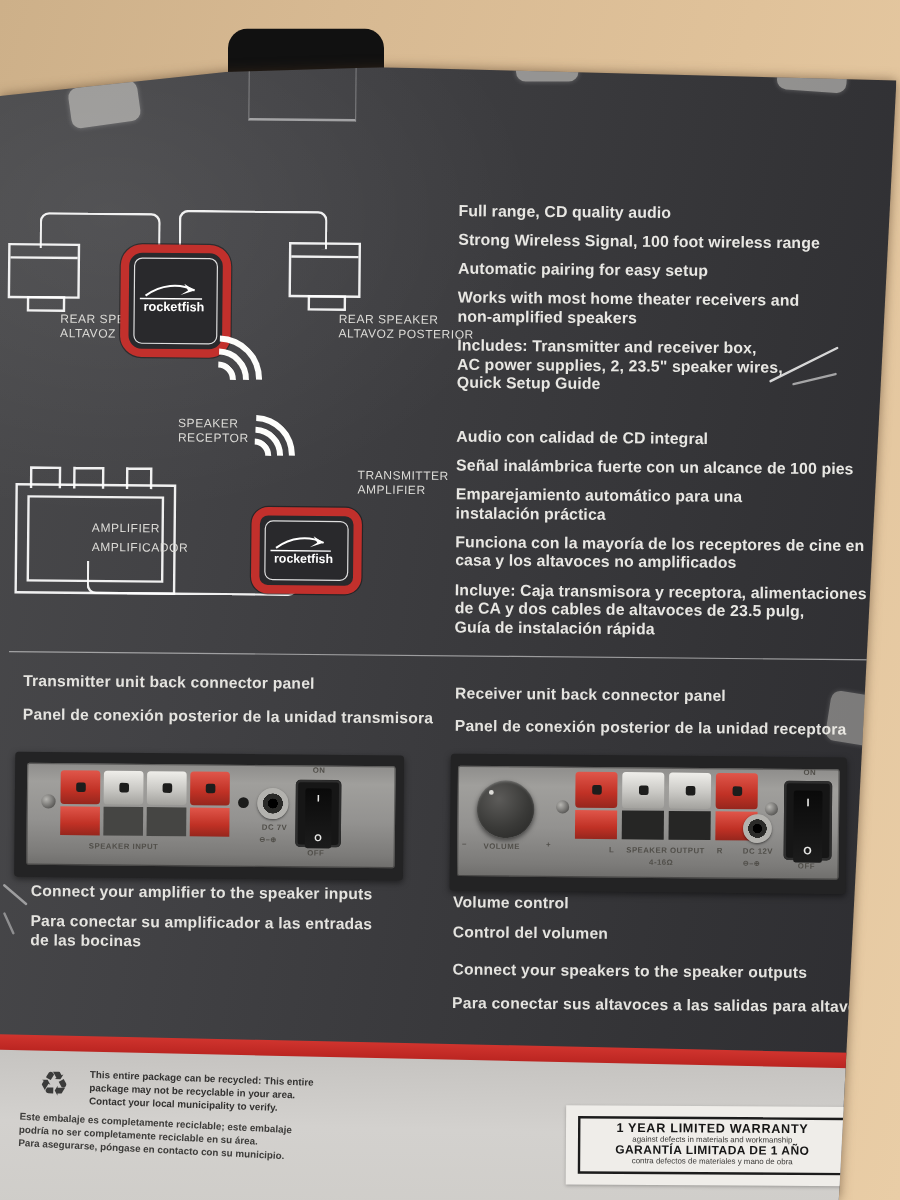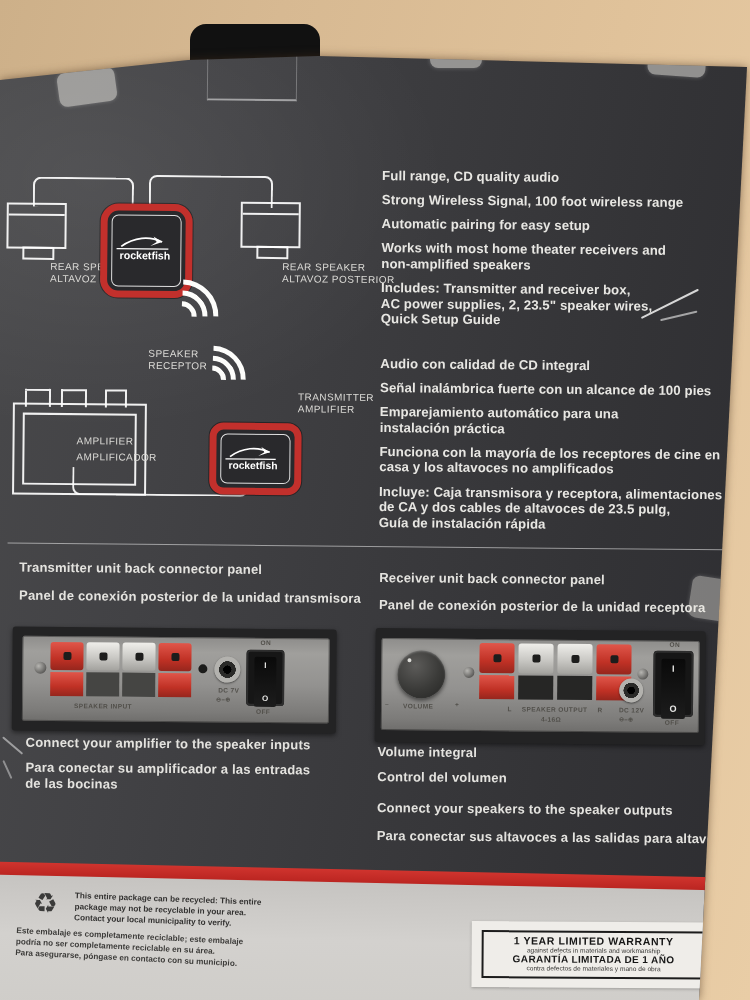--- a/index.html
+++ b/index.html
@@ -231,21 +231,21 @@
       <div class="abs rocker" style="left:272px;top:10px;width:40px;height:66px;">
         <div class="rockin" style="left:8px;top:8px;width:24px;height:50px;padding:5px 0;">
           <span style="font-size:9px;">I</span>
           <span style="font-size:9px;">O</span>
         </div>
       </div>
       <div class="abs engr" style="left:284px;top:78px;">OFF</div>
     </div>
   </div>
 
-  <div class="abs h13" style="left:380px;top:744px;">Volume integral</div>
+  <div class="abs h13" style="left:380px;top:744px;">Volume control</div>
   <div class="abs h13" style="left:380px;top:769px;">Control del volumen</div>
   <div class="abs h13" style="left:380px;top:800px;">Connect your speakers to the speaker outputs</div>
   <div class="abs h13" style="left:380px;top:828px;">Para conectar sus altavoces a las salidas para altavoces</div>
 
   <div class="abs" style="left:-10px;top:870px;width:780px;height:14px;background:linear-gradient(180deg,#d0342e,#b92420);transform:rotate(.7deg);"></div>
   <div class="abs" style="left:-10px;top:883px;width:780px;height:130px;background:linear-gradient(180deg,#c6c4c1,#d3d1ce 45%,#cfcdc9);transform:rotate(.7deg);">
     <div class="abs" style="left:46px;top:14px;font-size:28px;color:#3b3b3a;line-height:28px;">♻</div>
     <div class="abs pre" style="left:88px;top:16px;font-size:8.2px;font-weight:700;color:#333231;line-height:10.8px;transform:rotate(.8deg);">This entire package can be recycled: This entire
 package may not be recyclable in your area.
 Contact your local municipality to verify.</div>

